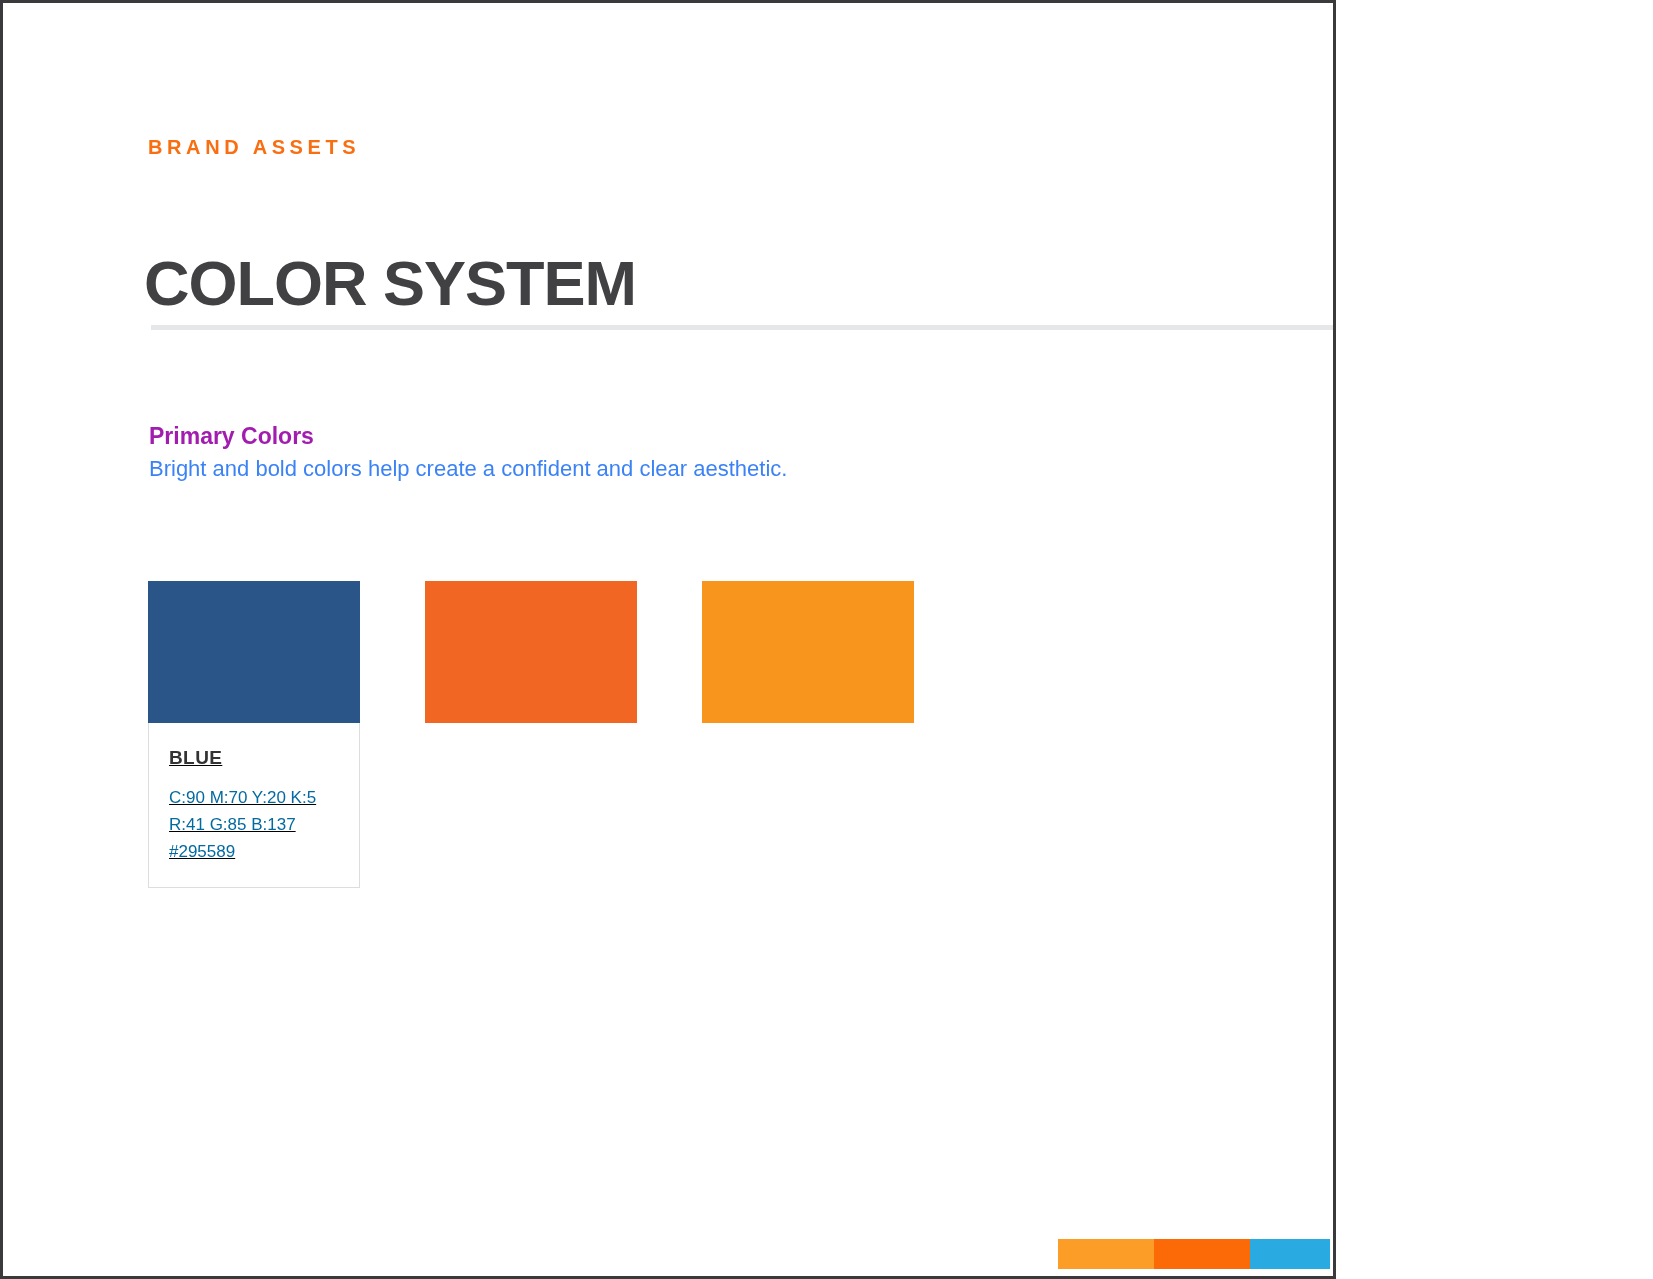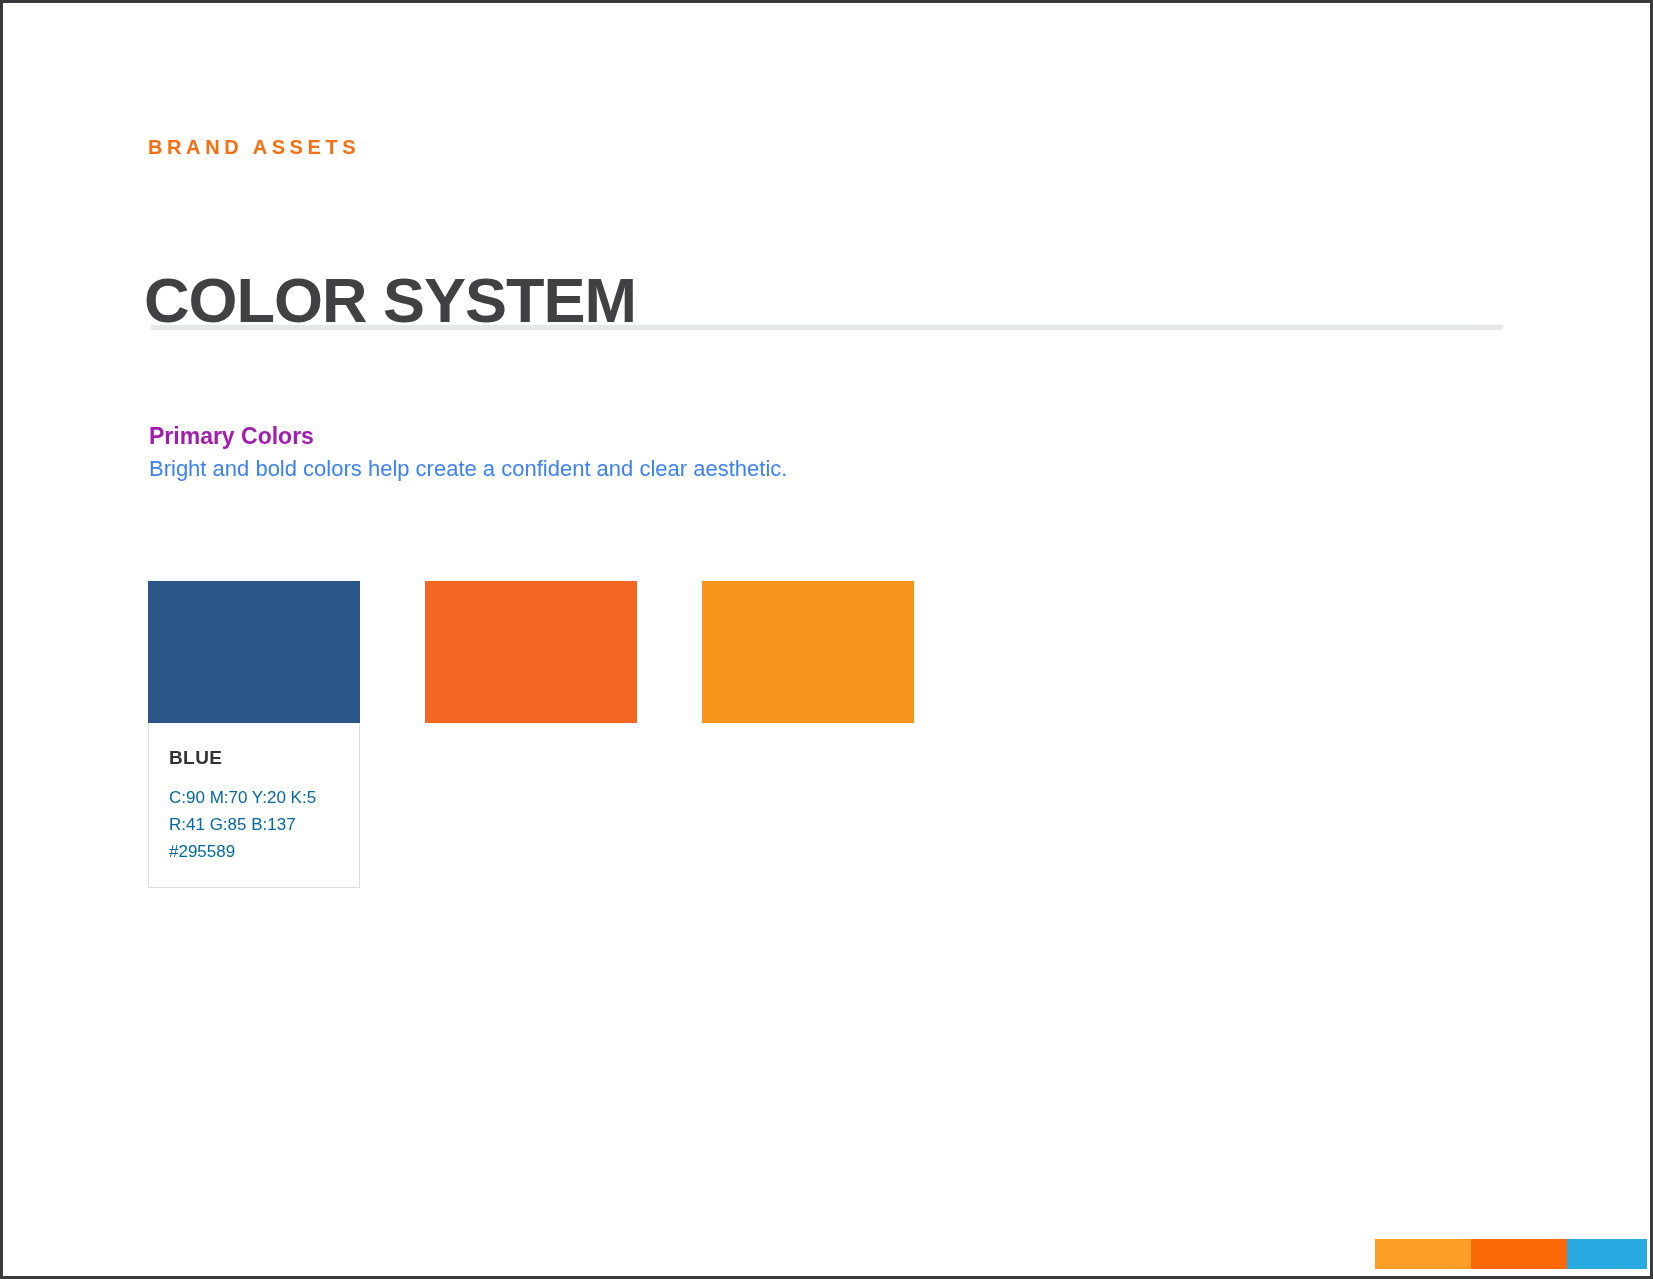--- a/index.html
+++ b/index.html
@@ -8,21 +8,21 @@
     padding: 0;
     background: #ffffff;
   }
   body {
     font-family: "Liberation Sans", sans-serif;
     -webkit-font-smoothing: antialiased;
   }
 
   .page {
     position: relative;
-    width: 1653px;
+    width: 1336px;
     height: 1279px;
     background: #ffffff;
     box-sizing: border-box;
     border: 3px solid #3a3a3c;
     overflow: hidden;
   }
 
   
   .eyebrow {
     position: absolute;
@@ -31,21 +31,21 @@
     font-size: 20px;
     font-weight: bold;
     letter-spacing: 4.6px;
     color: #F96E11;
     white-space: nowrap;
   }
 
   .page-title {
     position: absolute;
     left: 141px;
-    top: 224px;
+    top: 207px;
     font-size: 63px;
     line-height: 1;
     font-weight: bold;
     letter-spacing: -1px;
     color: #414042;
     white-space: nowrap;
   }
 
   .title-rule {
     position: absolute;
@@ -82,20 +82,21 @@
     left: 145px;
     top: 578px;
     display: flex;
     gap: 65px;
   }
 
   .swatch-card {
     width: 212px;
     background: #ffffff;
     box-sizing: border-box;
+    text-decoration: underline;
   }
 
   .swatch-color {
     width: 212px;
     height: 142px;
   }
 
   .swatch-info {
     box-sizing: border-box;
     border: 1px solid #dcdddf;

